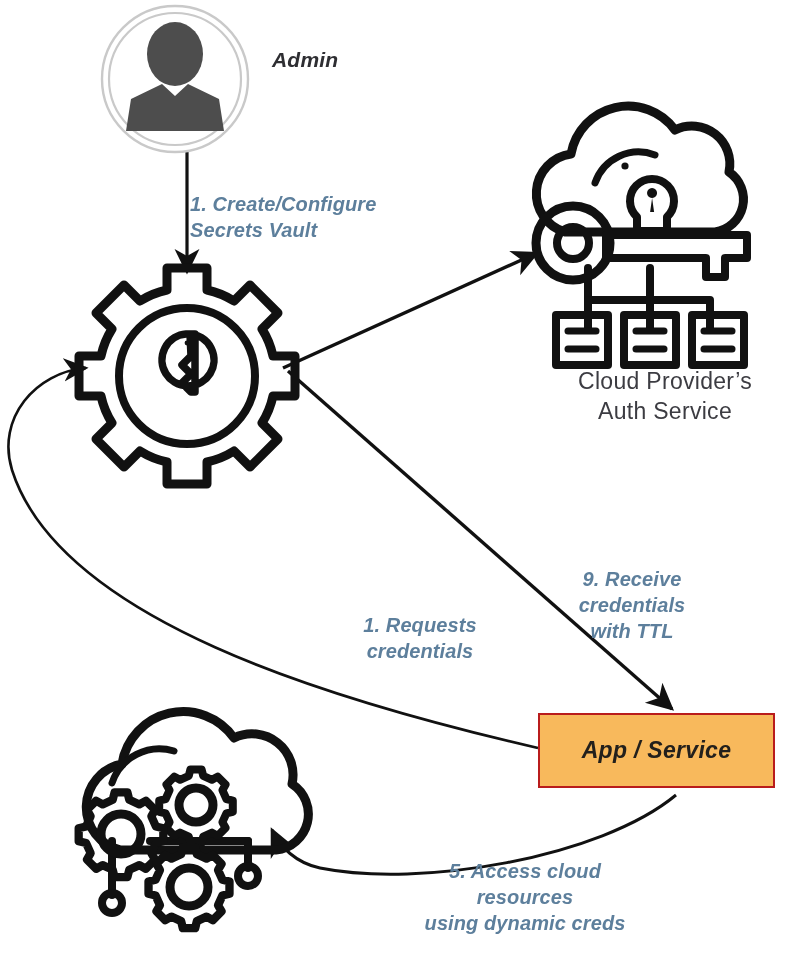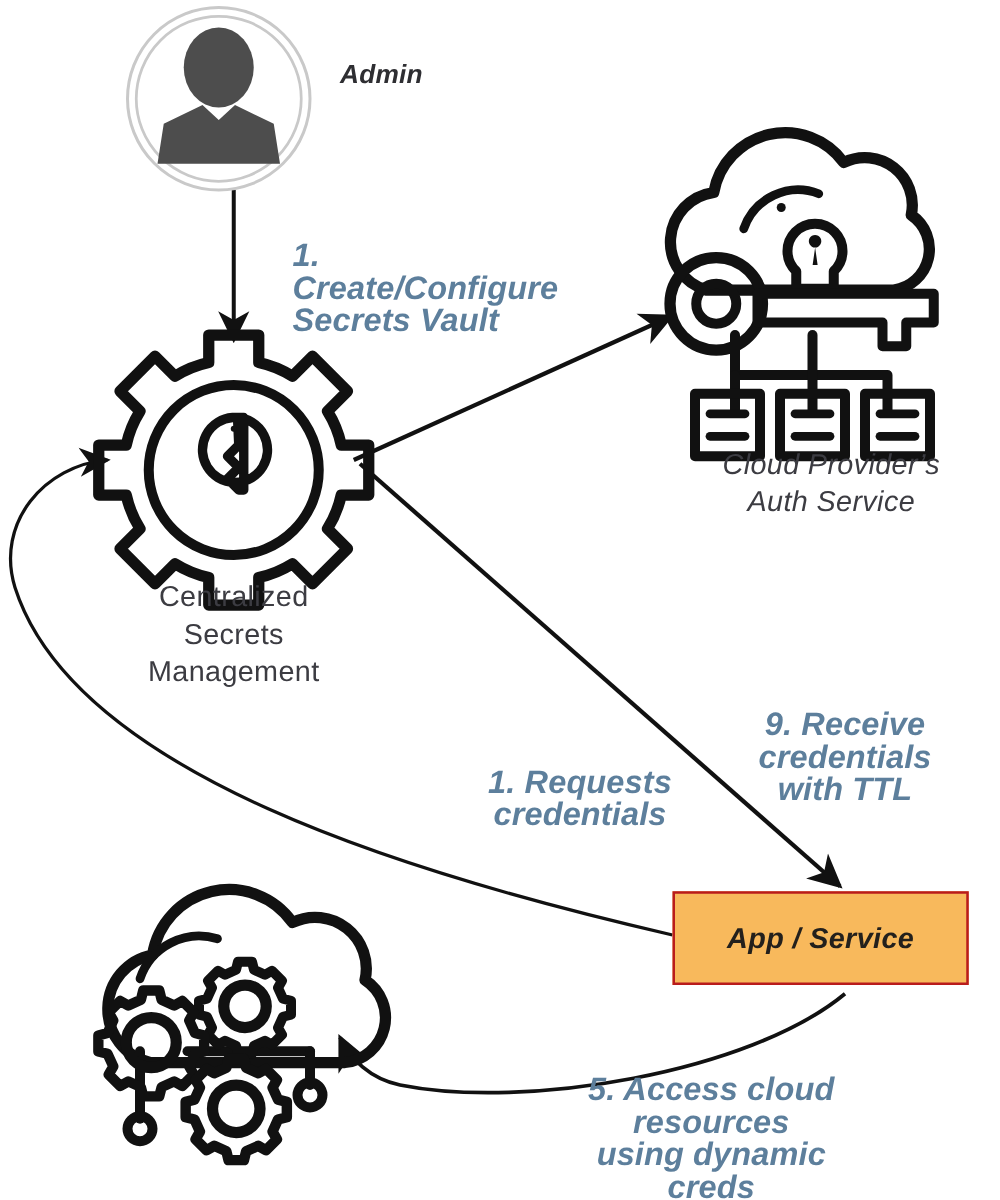--- a/index.html
+++ b/index.html
@@ -40,25 +40,24 @@
     white-space: pre-line;
     font-weight: 400;
   }
   .edge-label {
     position: absolute;
     text-align: center;
     color: #5d7f9c;
     font-family: "Liberation Sans", sans-serif;
     font-style: italic;
     font-weight: 700;
-    font-size: 26px;
+    font-size: 20px;
     line-height: 26px;
     white-space: pre-line;
     letter-spacing: 0.1px;
-    margin-left: 44px;
   }
   .actor-label {
     position: absolute;
     color: #2e2e32;
     font-family: "Liberation Sans", sans-serif;
     font-style: italic;
     font-weight: 700;
     font-size: 21px;
     letter-spacing: 0.2px;
   }
@@ -210,24 +209,22 @@
                  L 9 50 L 7 58 L -7 58 L -9 50 L -20 45 L -27 49 L -37 39 L -33 32
                  L -38 21 L -46 19 L -46 5 L -38 3 L -33 -8 L -37 -15 L -27 -25
                  L -20 -21 L -9 -26 Z" transform="scale(0.88) translate(0,-9)" stroke-width="9.5"></path>
         <circle cx="0" cy="2" r="19" stroke-width="9"></circle>
       </g>
     </g>
   </svg>
 
   <div class="actor-label" style="left:272px; top:48px;">Admin</div>
 
-  <div class="node-label" style="left:77px; top:462px; width:220px;">Centralized
-Secrets Management</div>
-
-  <div class="node-label" style="left:545px; top:356px; width:240px;font-style:italic;">Cloud Provider’s
+
+  <div class="node-label" style="left:545px; top:366px; width:240px;">Cloud Provider’s
 Auth Service</div>
 
   <div class="box-node" style="left:538px; top:713px; width:237px; height:75px; background:#f8b95c;">
     <span>App / Service</span>
   </div>
 
 
   <div class="edge-label" style="left:190px; top:191px; width:220px; text-align:left;">1. Create/Configure
 Secrets Vault</div>
 

